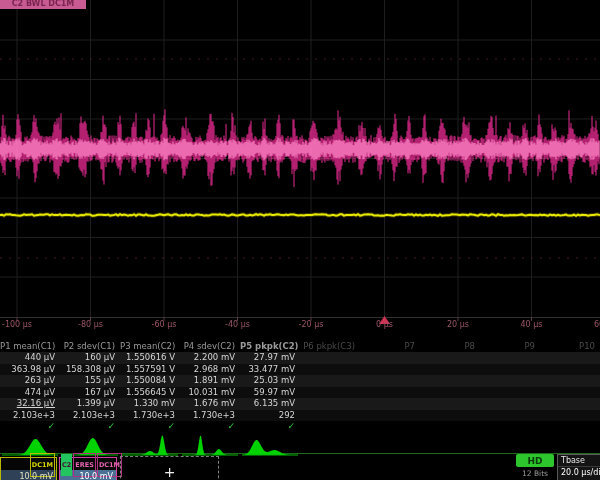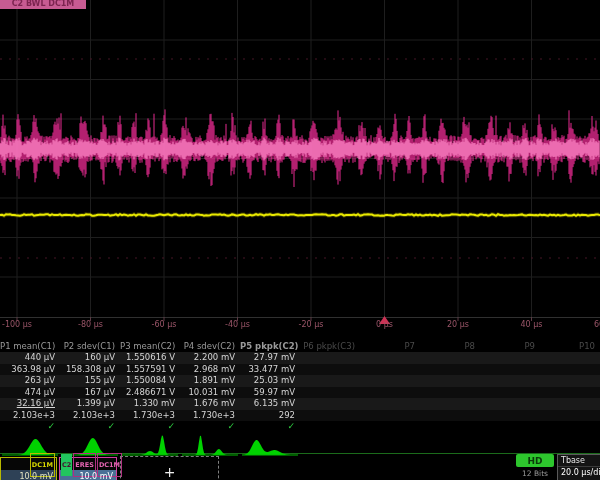--- a/index.html
+++ b/index.html
@@ -124,21 +124,21 @@
       <div class="cell" style="left: 60px; width: 55px; top: 22.5px;">158.308 µV</div>
       <div class="cell" style="left: 60px; width: 55px; top: 34px;">155 µV</div>
       <div class="cell" style="left: 60px; width: 55px; top: 45.5px;">167 µV</div>
       <div class="cell" style="left: 60px; width: 55px; top: 57px;">1.399 µV</div>
       <div class="cell" style="left: 60px; width: 55px; top: 68.5px;">2.103e+3</div>
       <div class="check" style="left: 60px; width: 55px; top: 80px;">✓</div>
       <div class="col-header" style="left: 120px; width: 55px;">P3 mean(C2)</div>
       <div class="cell" style="left: 120px; width: 55px; top: 11px;">1.550616 V</div>
       <div class="cell" style="left: 120px; width: 55px; top: 22.5px;">1.557591 V</div>
       <div class="cell" style="left: 120px; width: 55px; top: 34px;">1.550084 V</div>
-      <div class="cell" style="left: 120px; width: 55px; top: 45.5px;">2.486671 V</div>
+      <div class="cell" style="left: 120px; width: 55px; top: 45.5px;">1.556645 V</div>
       <div class="cell" style="left: 120px; width: 55px; top: 57px;">1.330 mV</div>
       <div class="cell" style="left: 120px; width: 55px; top: 68.5px;">1.730e+3</div>
       <div class="check" style="left: 120px; width: 55px; top: 80px;">✓</div>
       <div class="col-header" style="left: 180px; width: 55px;">P4 sdev(C2)</div>
       <div class="cell" style="left: 180px; width: 55px; top: 11px;">2.200 mV</div>
       <div class="cell" style="left: 180px; width: 55px; top: 22.5px;">2.968 mV</div>
       <div class="cell" style="left: 180px; width: 55px; top: 34px;">1.891 mV</div>
       <div class="cell" style="left: 180px; width: 55px; top: 45.5px;">10.031 mV</div>
       <div class="cell" style="left: 180px; width: 55px; top: 57px;">1.676 mV</div>
       <div class="cell" style="left: 180px; width: 55px; top: 68.5px;">1.730e+3</div>

